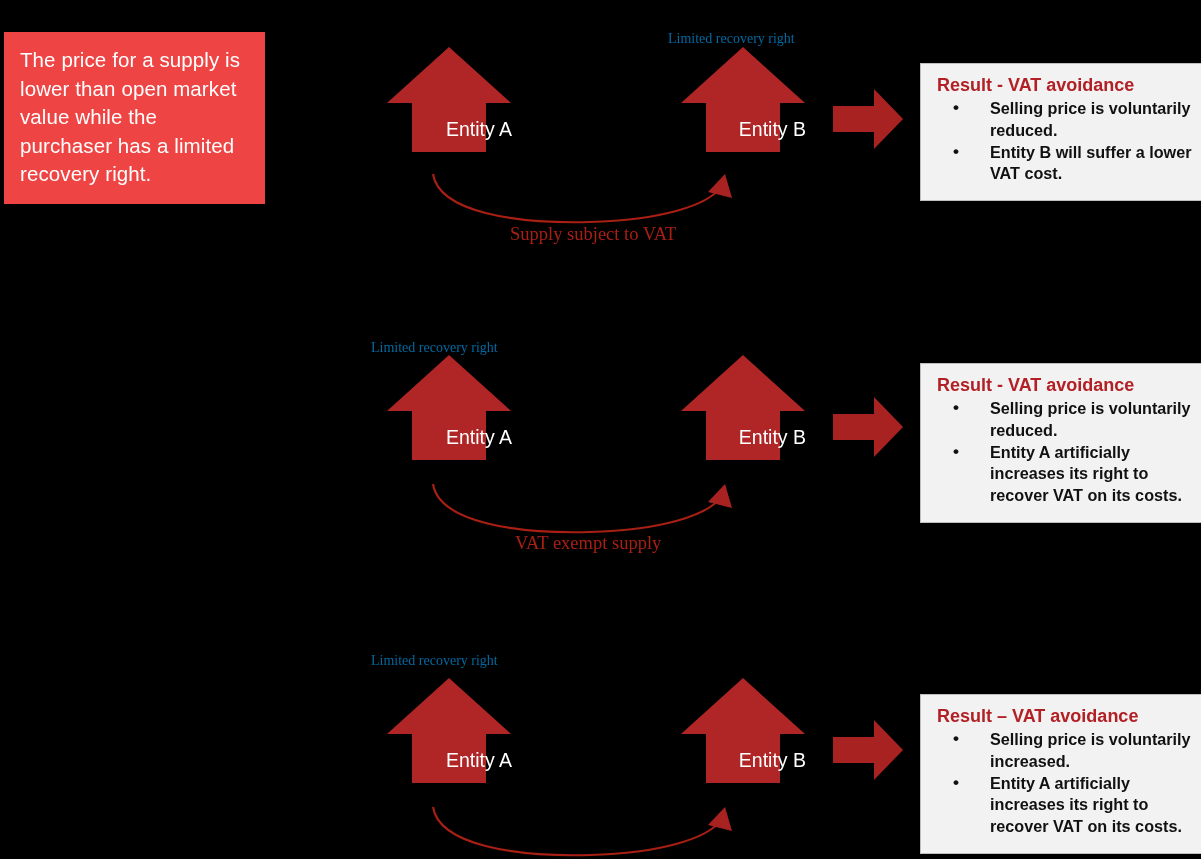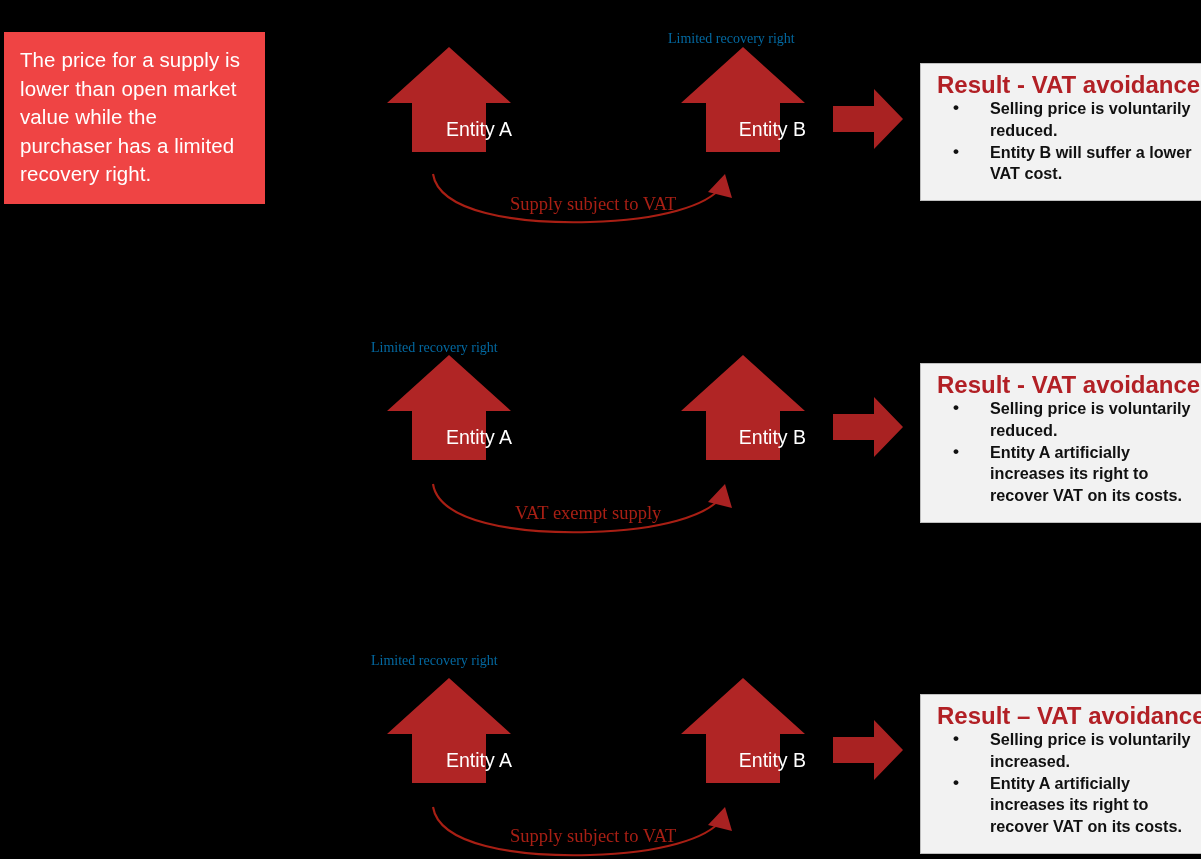--- a/index.html
+++ b/index.html
@@ -40,21 +40,21 @@
   .result {
     position: absolute;
     background: #F2F2F2;
     border: 1px solid #BFBFBF;
     box-sizing: border-box;
     padding: 9px 10px 8px 16px;
   }
   .result-title {
     color: #B22025;
     font-weight: bold;
-    font-size: 24px;
+    font-size: 18px;
     line-height: 24px;
     margin: 0 0 1px 0;
     white-space: nowrap;
   }
   .result-list {
     list-style: none;
     margin: 0;
     padding: 0;
   }
   .result-list li {
@@ -102,20 +102,21 @@
     line-height: 19px;
     white-space: nowrap;
   }
   .flow-label {
     position: absolute;
     color: #A81F14;
     font-family: "Liberation Serif", serif;
     font-size: 18.5px;
     line-height: 21px;
     white-space: nowrap;
+    margin-top: 30px;
   }
 
   
   .block-arrow {
     position: absolute;
   }
   .block-arrow svg { display: block; }
 
   
   .flow-arrow {

